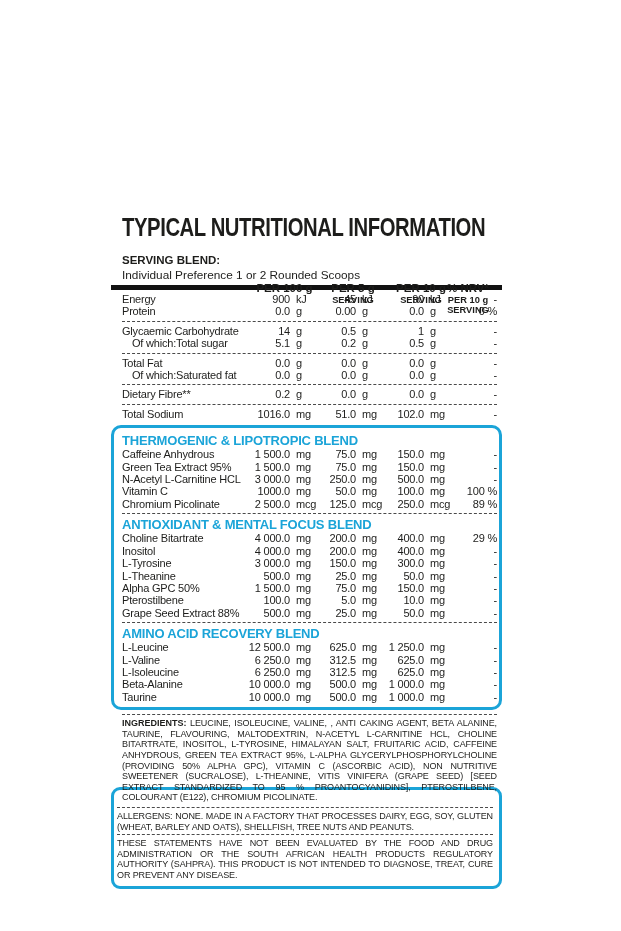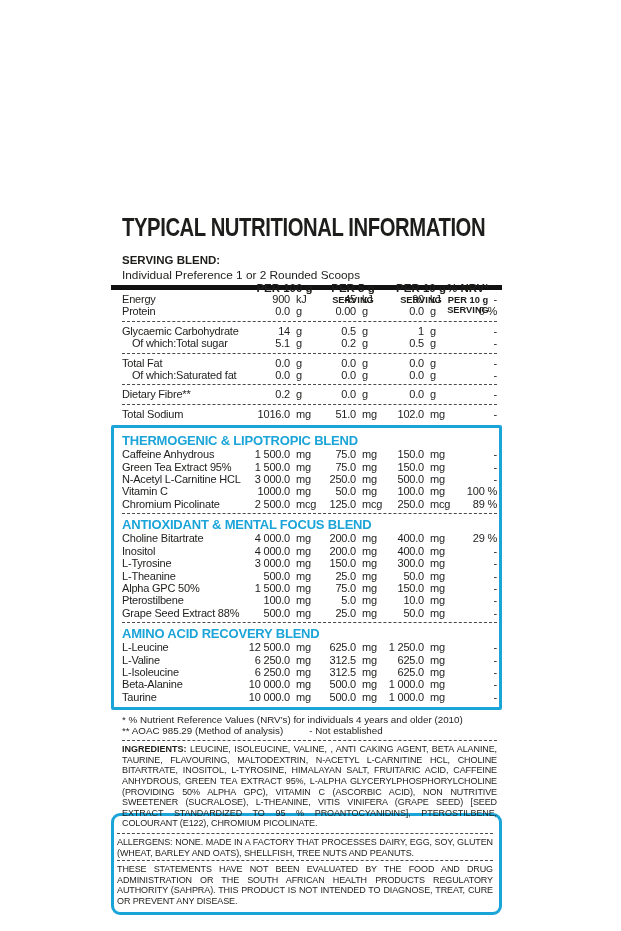--- a/index.html
+++ b/index.html
@@ -44,21 +44,21 @@
   .row.indent .c-name { padding-left:10px; }
   .c-val { text-align:right; white-space:nowrap; }
   .c-unit { padding-left:6px; white-space:nowrap; }
   .c-nrv { text-align:right; white-space:nowrap; }
 
   .sep-dashed { border-top:1px dashed #4a4a4a; margin:3px 0; height:0; }
 
   
   .blend-box {
     border:3px solid var(--accent,#1ba4d8);
-    border-radius:2px;
+    border-radius:10px;
     margin:5px -5px 4px -11px;
     padding:3px 2px 4px 8px;
     background:transparent;
   }
   .blend-heading {
     color:var(--accent,#1ba4d8);
     font-weight:bold; font-size:13px; line-height:15px;
     letter-spacing:-0.2px; margin-top:2px; white-space:nowrap;
   }
 
@@ -373,26 +373,20 @@
           <span class="c-val">10 000.0</span>
           <span class="c-unit">mg</span>
           <span class="c-val">500.0</span>
           <span class="c-unit">mg</span>
           <span class="c-val">1 000.0</span>
           <span class="c-unit">mg</span>
           <span class="c-nrv">-</span>
         </div>
       </div>
 
-    <div class="footnotes">
-      <div>* % Nutrient Reference Values (NRV's) for individuals 4 years and older (2010)</div>
-      <div>
-        <span>** AOAC 985.29 (Method of analysis)</span><span class="fn-gap">- Not established</span>
-      </div>
-    </div>
 
     <div class="line-above"></div>
 
     <p class="para"><b>INGREDIENTS:</b> <span>LEUCINE, ISOLEUCINE, VALINE, , ANTI CAKING AGENT, BETA ALANINE, TAURINE, FLAVOURING, MALTODEXTRIN, N-ACETYL L-CARNITINE HCL, CHOLINE BITARTRATE, INOSITOL, L-TYROSINE, HIMALAYAN SALT, FRUITARIC ACID, CAFFEINE ANHYDROUS, GREEN TEA EXTRACT 95%, L-ALPHA GLYCERYLPHOSPHORYLCHOLINE (PROVIDING 50% ALPHA GPC), VITAMIN C (ASCORBIC ACID), NON NUTRITIVE SWEETENER (SUCRALOSE), L-THEANINE, VITIS VINIFERA (GRAPE SEED) [SEED EXTRACT STANDARDIZED TO 95 % PROANTOCYANIDINS], PTEROSTILBENE, COLOURANT (E122), CHROMIUM PICOLINATE.</span></p>
 
     <div class="bottom-box">
       <div class="sep-dashed"></div>
       <p class="para"><span>ALLERGENS:</span> <span>NONE. MADE IN A FACTORY THAT PROCESSES DAIRY, EGG, SOY, GLUTEN (WHEAT, BARLEY AND OATS), SHELLFISH, TREE NUTS AND PEANUTS.</span></p>
       <div class="sep-dashed"></div>
       <p class="para">THESE STATEMENTS HAVE NOT BEEN EVALUATED BY THE FOOD AND DRUG ADMINISTRATION OR THE SOUTH AFRICAN HEALTH PRODUCTS REGULATORY AUTHORITY (SAHPRA). THIS PRODUCT IS NOT INTENDED TO DIAGNOSE, TREAT, CURE OR PREVENT ANY DISEASE.</p>

